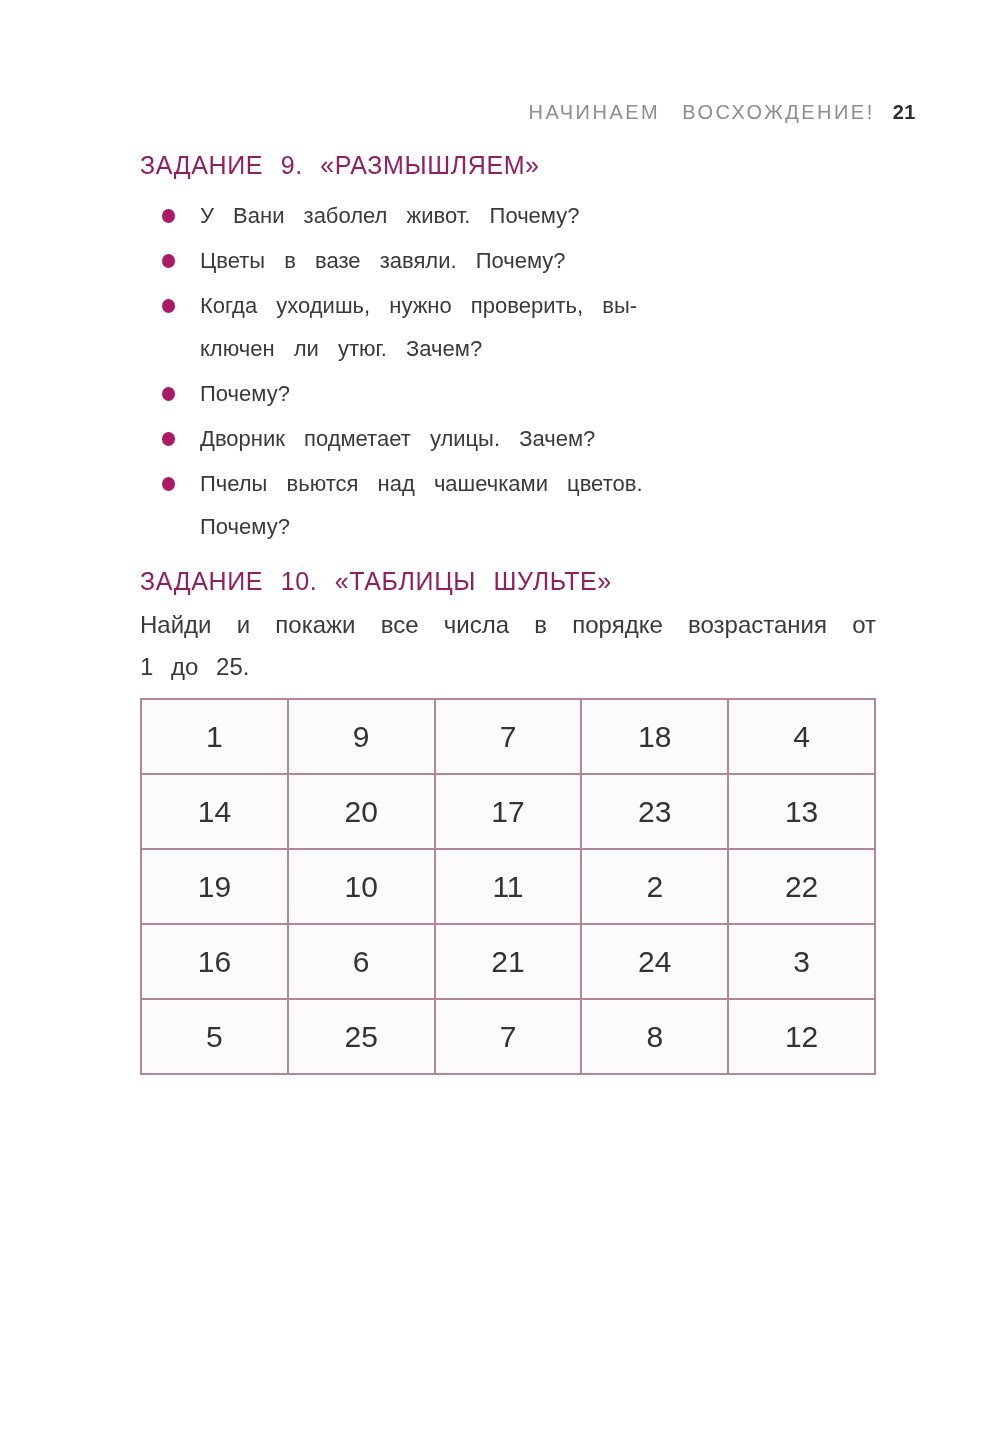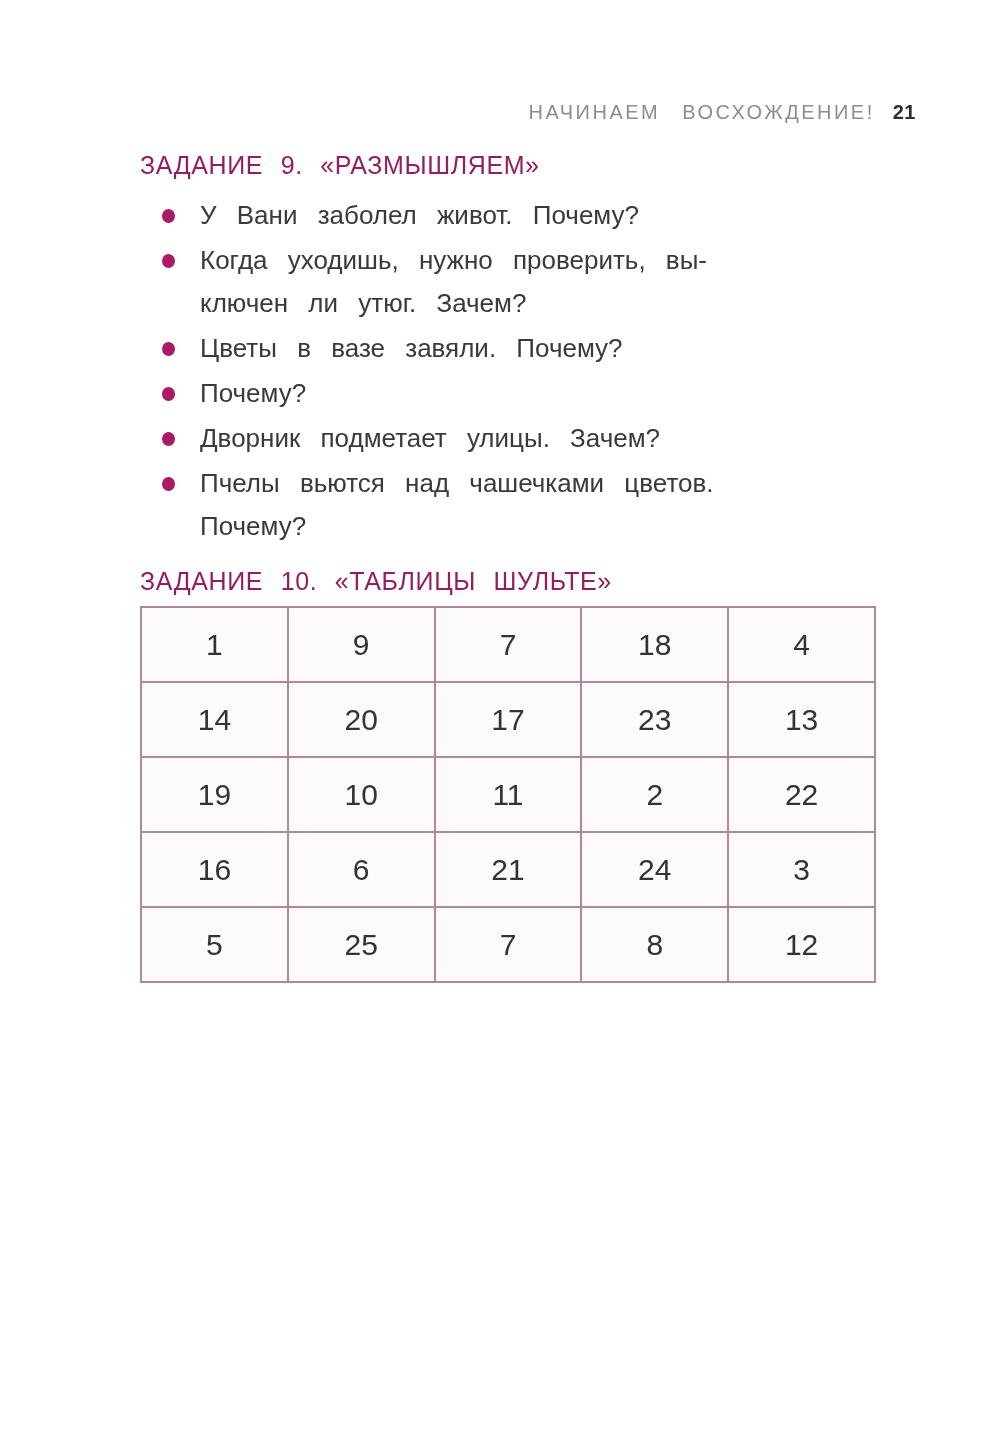--- a/index.html
+++ b/index.html
@@ -38,21 +38,21 @@
   .intro .text-line { width: 100%; white-space: nowrap; }
   .intro .text-line.justify {
     white-space: normal;
     text-align: justify;
     text-align-last: justify;
   }
 
   
   .qlist { margin-top: 14px; }
   .qitem { position: relative; padding-left: 60px; margin-bottom: 2px; }
-  .qtext { font-size: 26px; line-height: 43px; word-spacing: 13px; }
+  .qtext { font-size: 22px; line-height: 43px; word-spacing: 13px; }
   .qtext .text-line { white-space: nowrap; }
   .bullet {
     position: absolute; left: 22px; top: 15px;
     width: 13px; height: 14px; border-radius: 50%;
     background: #ab1b65;
   }
 
   .task10 { margin-top: 18px; }
 
   
@@ -85,28 +85,28 @@
       <div class="qlist" id="task9-list">
           <div class="qitem">
             <span class="bullet"></span>
             <div class="qtext">
               <div class="text-line">У Вани заболел живот. Почему?</div>
             </div>
           </div>
           <div class="qitem">
             <span class="bullet"></span>
             <div class="qtext">
-              <div class="text-line">Когда уходишь, нужно проверить, вы-</div>
-              <div class="text-line">ключен ли утюг. Зачем?</div>
+              <div class="text-line">Цветы в вазе завяли. Почему?</div>
             </div>
           </div>
           <div class="qitem">
             <span class="bullet"></span>
             <div class="qtext">
-              <div class="text-line">Цветы в вазе завяли. Почему?</div>
+              <div class="text-line">Когда уходишь, нужно проверить, вы-</div>
+              <div class="text-line">ключен ли утюг. Зачем?</div>
             </div>
           </div>
           <div class="qitem">
             <span class="bullet"></span>
             <div class="qtext">
               <div class="text-line">Почему?</div>
             </div>
           </div>
           <div class="qitem">
             <span class="bullet"></span>
@@ -119,20 +119,24 @@
             <div class="qtext">
               <div class="text-line">Пчелы вьются над чашечками цветов.</div>
               <div class="text-line">Почему?</div>
             </div>
           </div>
         </div>
     </section>
 
     <section class="task10">
       <h2 class="task-heading">ЗАДАНИЕ 10. «ТАБЛИЦЫ ШУЛЬТЕ»</h2>
+      <div class="intro" id="task10-intro">
+          <div class="text-line justify">Найди и покажи все числа в порядке возрастания от</div>
+          <div class="text-line">1 до 25.</div>
+        </div>
       <table class="schulte">
         <tbody id="schulte-body">
             <tr>
               <td>1</td>
               <td>9</td>
               <td>7</td>
               <td>18</td>
               <td>4</td>
             </tr>
             <tr>

